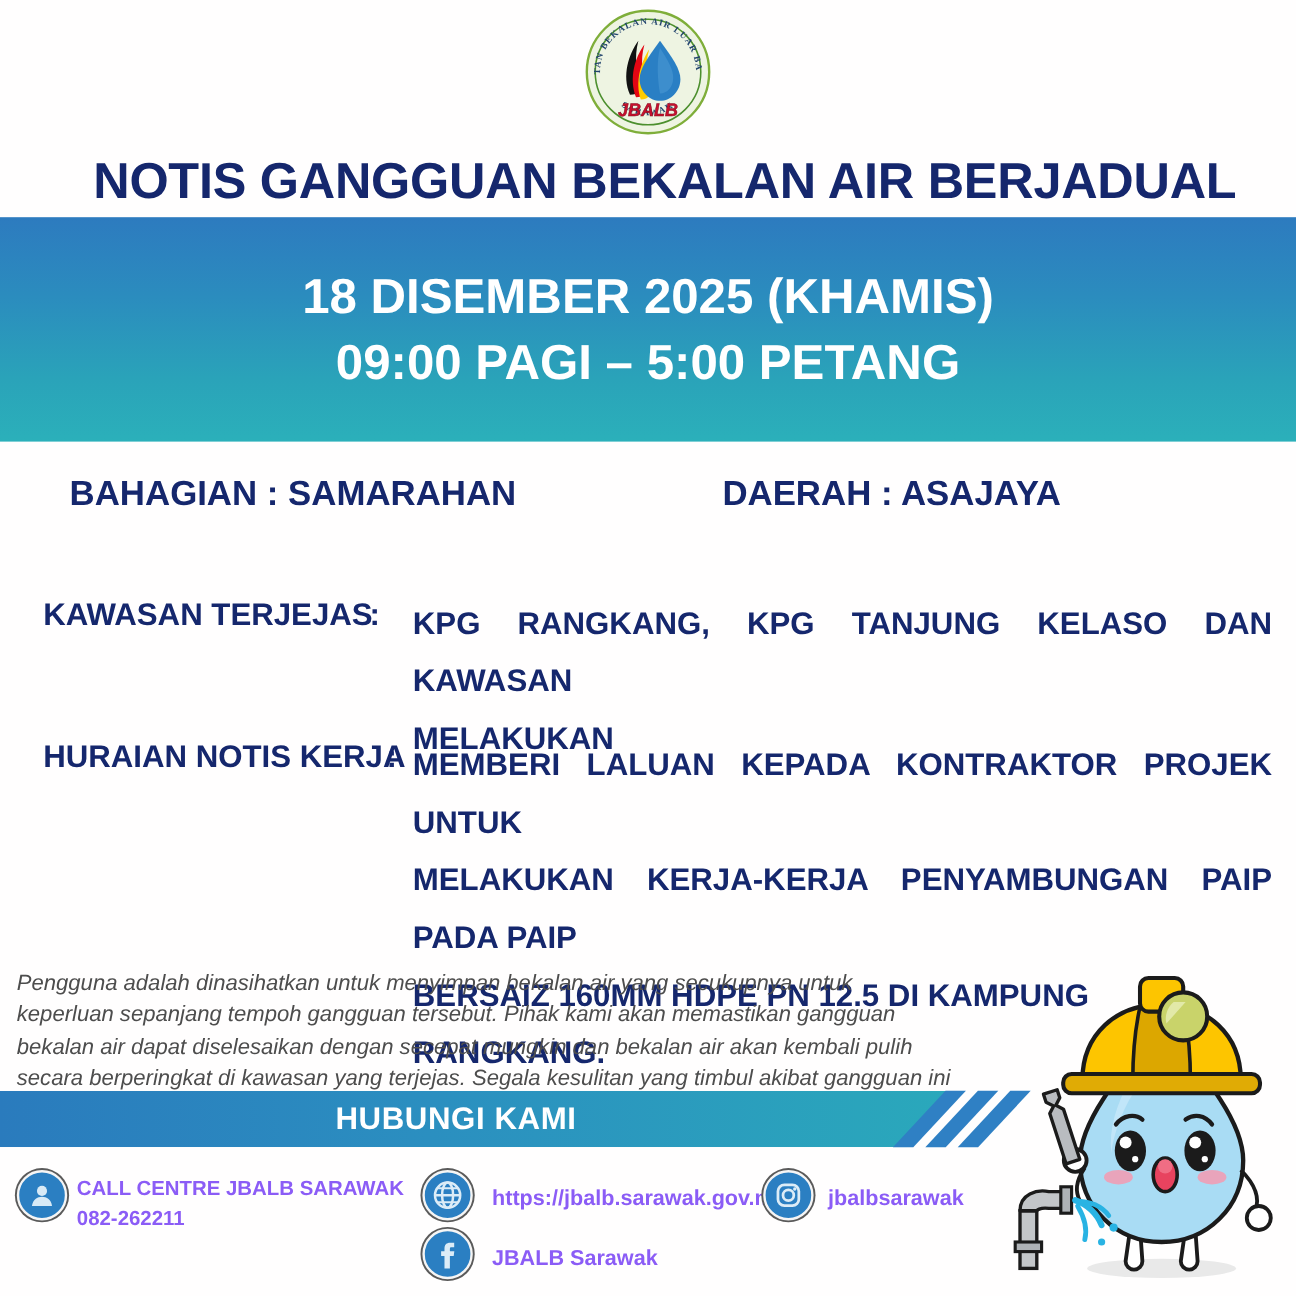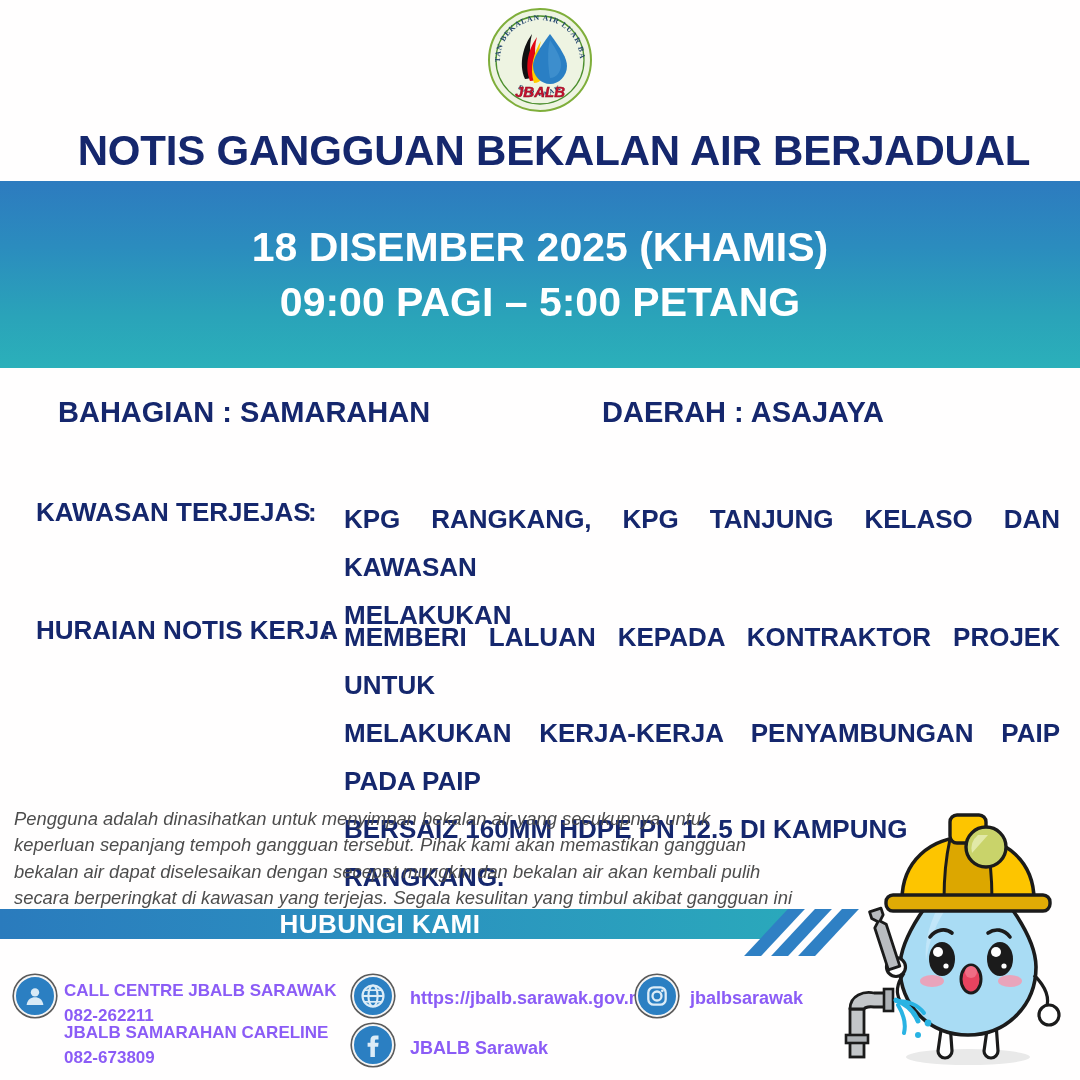--- a/index.html
+++ b/index.html
@@ -70,21 +70,21 @@
 
   
   .disclaimer {
     position:absolute; left:14px; top:806px; width:782px;
     font-size:18.4px; font-style:italic; line-height:1.43;
     color:#4d4d4d; text-align:left;
   }
 
   
   .hk-banner {
-    position:absolute; left:0; top:909px; width:800px; height:30px;
+    position:absolute; left:0; top:909px; width:800px; height:47px;
     background:linear-gradient(90deg,#2a7bbd 0%,#2b8fc0 45%,#2aa9bb 100%);
     clip-path:polygon(0 0, 800px 0, 756px 47px, 0 47px);
     display:flex; align-items:center; justify-content:center;
   }
   .hk-text {
     font-size:26px; font-weight:bold; color:#ffffff; letter-spacing:0.5px;
     margin-right:40px;
   }
   .hk-slash {
     position:absolute; top:909px; height:47px; width:17px;
@@ -198,24 +198,20 @@
   <div class="cicon c-person">
     <svg width="26" height="26" viewBox="0 0 26 26">
       <circle cx="13" cy="9.4" r="4.2" fill="#d8eaf6"></circle>
       <path d="M4.6,22 C5.4,16.4 9,14.2 13,14.2 C17,14.2 20.6,16.4 21.4,22 Z" fill="#d8eaf6"></path>
     </svg>
   </div>
   <div class="ctext c-person-text">
     <div>CALL CENTRE JBALB SARAWAK</div>
     <div>082-262211</div>
   </div>
-  <div class="ctext c-person-text2">
-    <div>JBALB SAMARAHAN CARELINE</div>
-    <div>082-673809</div>
-  </div>
 
   <div class="cicon c-globe">
     <svg width="28" height="28" viewBox="0 0 28 28">
       <circle cx="14" cy="14" r="10.5" fill="none" stroke="#dcecf7" stroke-width="2.1"></circle>
       <ellipse cx="14" cy="14" rx="4.6" ry="10.5" fill="none" stroke="#dcecf7" stroke-width="2.1"></ellipse>
       <line x1="3.5" y1="14" x2="24.5" y2="14" stroke="#dcecf7" stroke-width="2.1"></line>
       <line x1="5.4" y1="8.2" x2="22.6" y2="8.2" stroke="#dcecf7" stroke-width="1.7"></line>
       <line x1="5.4" y1="19.8" x2="22.6" y2="19.8" stroke="#dcecf7" stroke-width="1.7"></line>
     </svg>
   </div>

